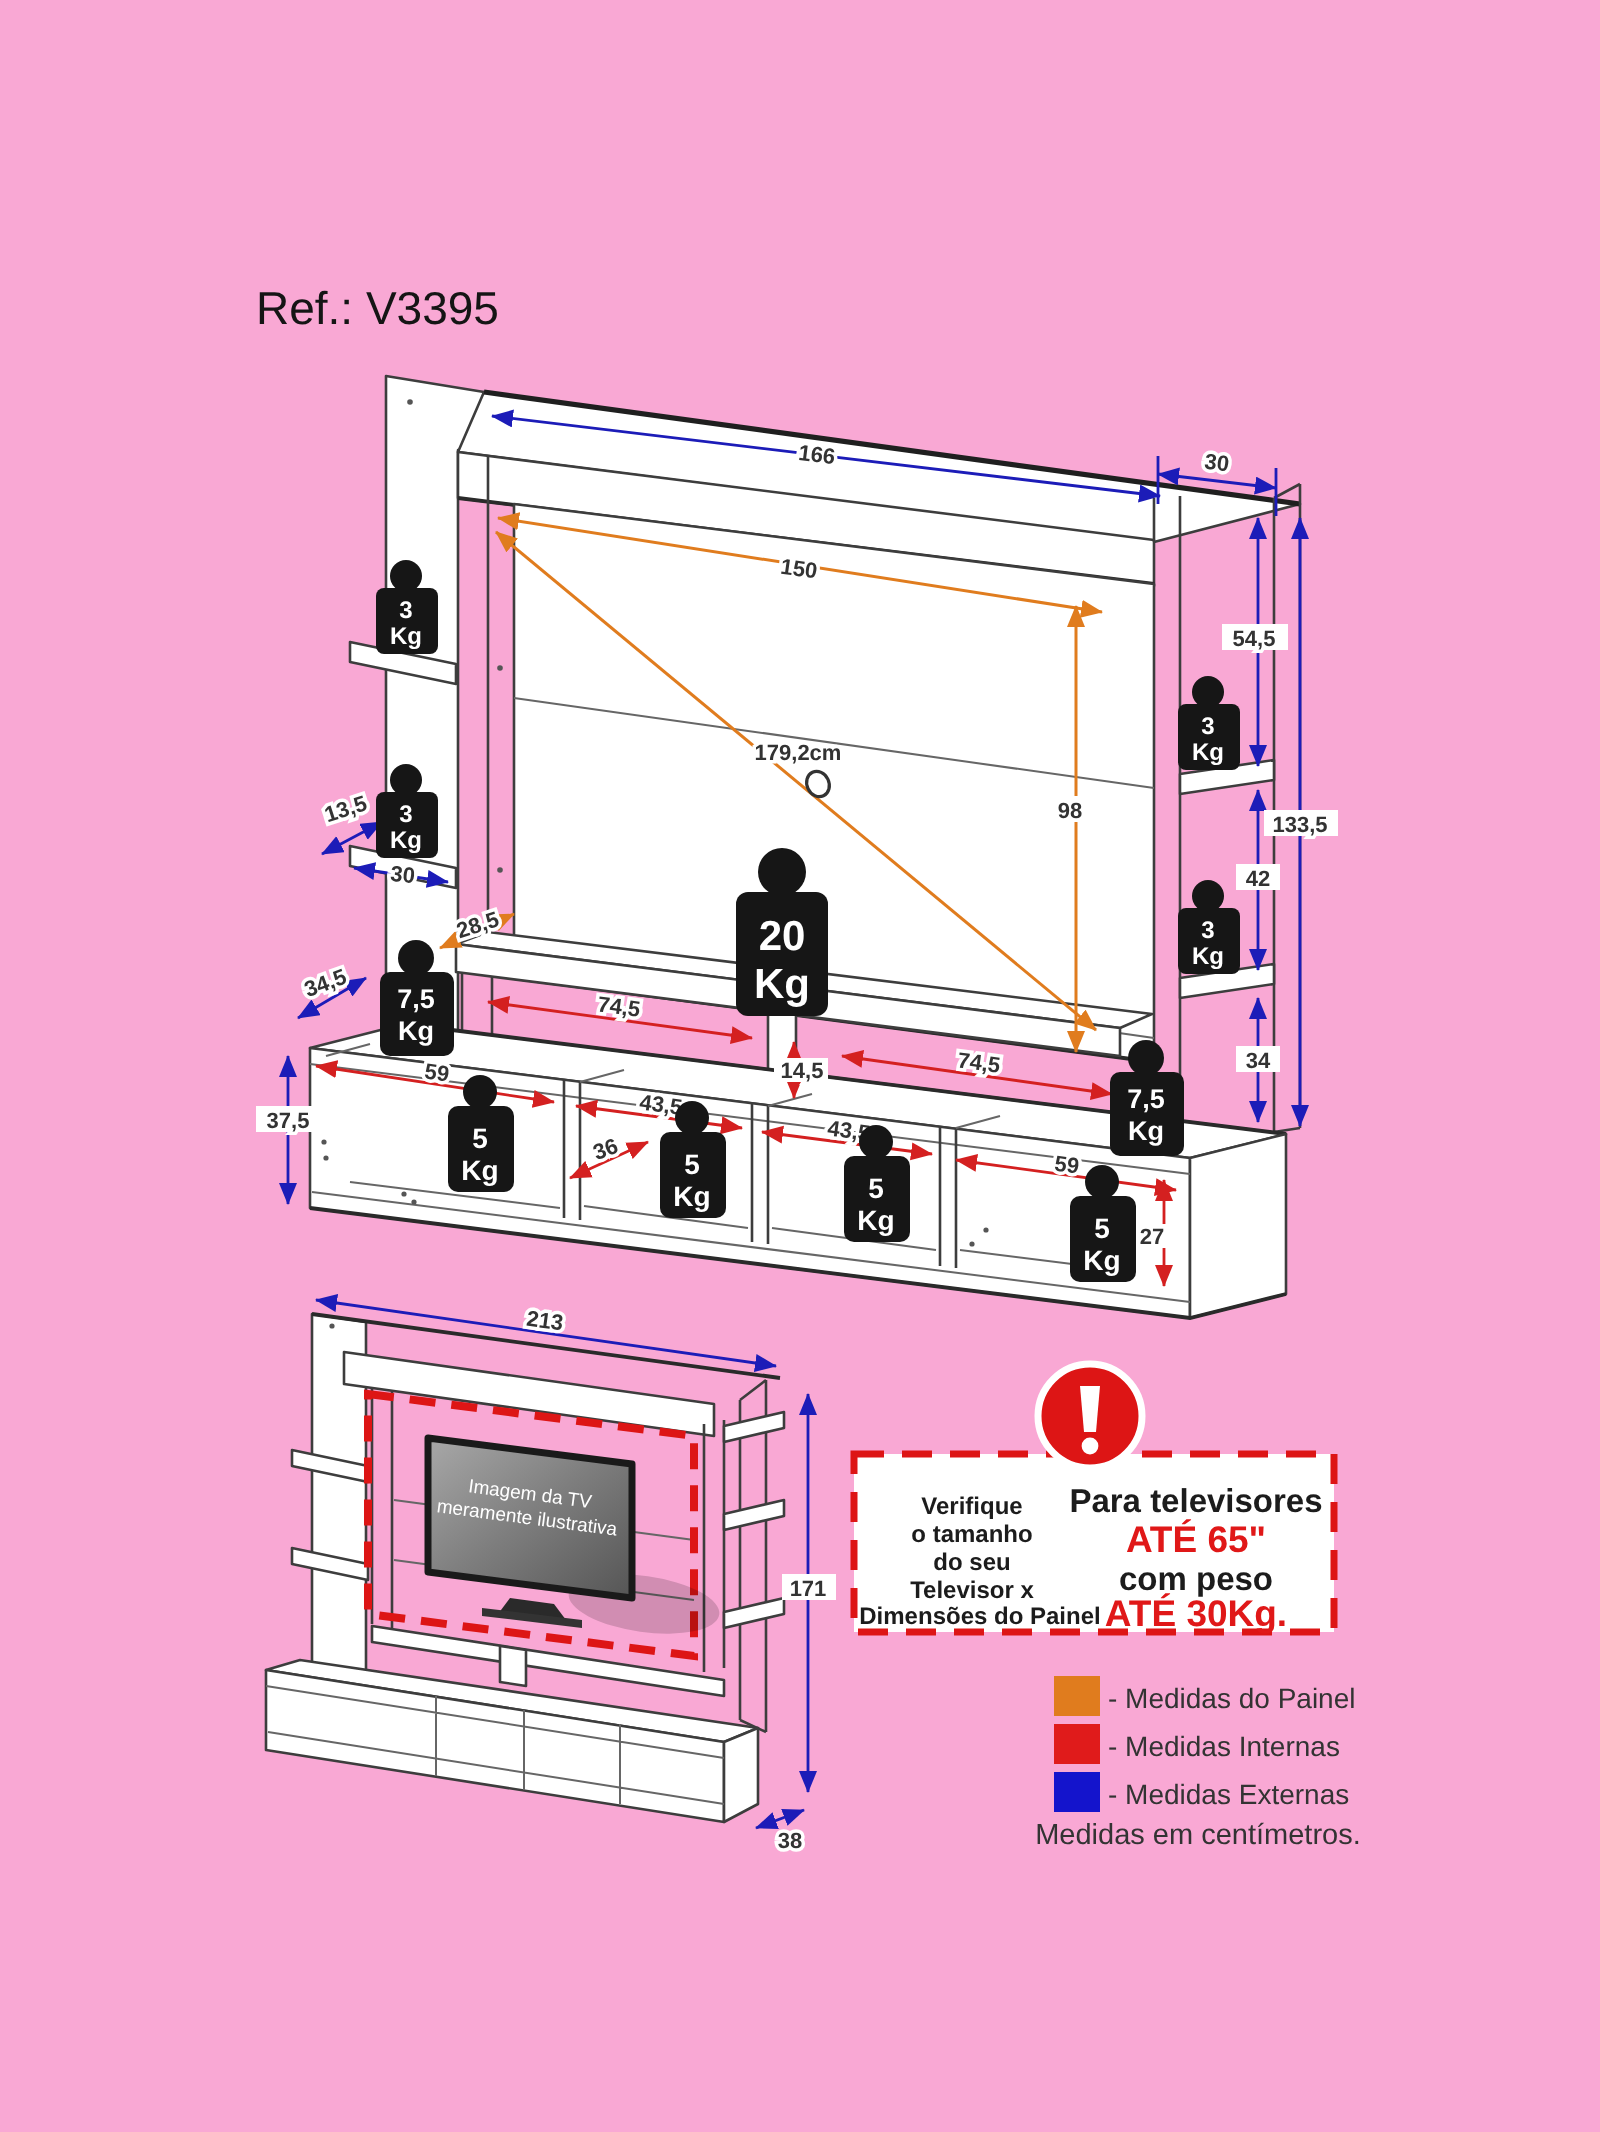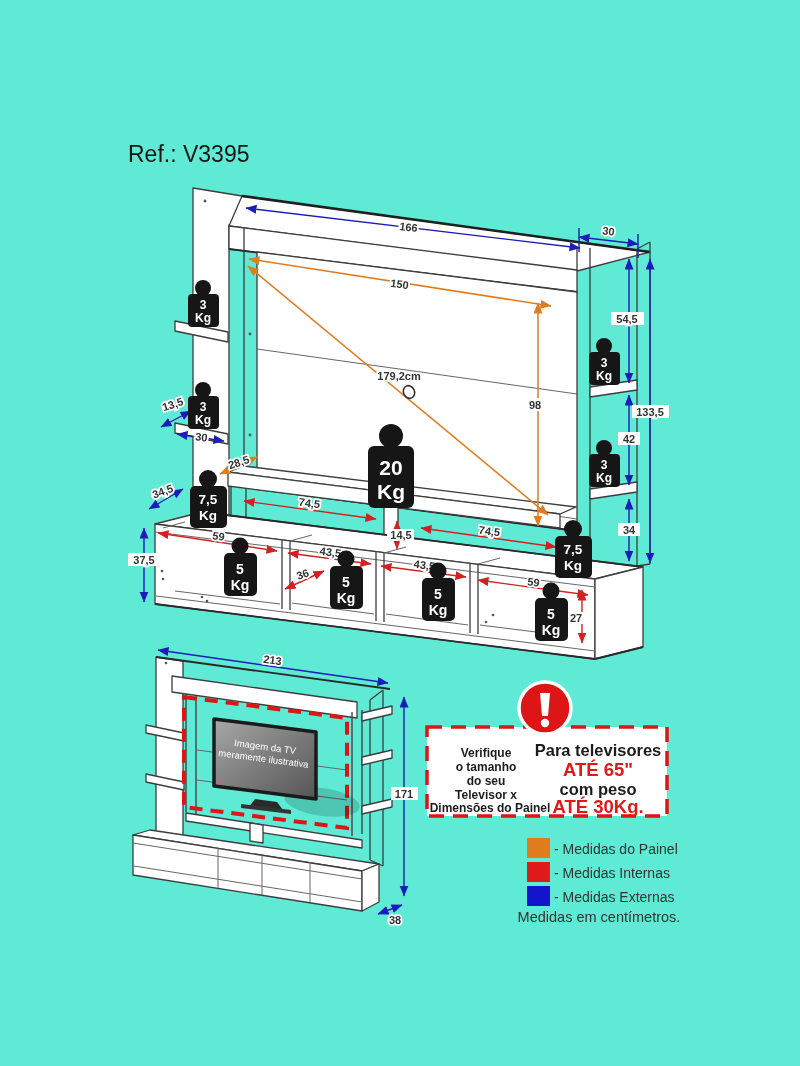--- a/index.html
+++ b/index.html
@@ -1,16 +1,16 @@
 <!DOCTYPE html>
 <html><head>
 <meta charset="utf-8">
 <style>
   html,body{margin:0;padding:0;background:#ffffff;}
-  .page{width:800px;height:1066px;position:relative;background:#5eead4;margin:0 auto;
+  .page{width:800px;height:1066px;position:relative;background:#f9a8d4;margin:0 auto;
         font-family:"Liberation Sans", sans-serif;}
   svg{display:block;}
   text{font-family:"Liberation Sans", sans-serif;}
   .dimlbl{font-size:11px;fill:#333;stroke:#fff;stroke-width:3.5;paint-order:stroke;font-weight:bold;}
   .struct{stroke:#3d3d3d;stroke-width:1.3;fill:none;stroke-linejoin:round;}
   .structf{stroke:#3d3d3d;stroke-width:1.3;fill:#ffffff;stroke-linejoin:round;}
   .bold{stroke:#1f1f1f;stroke-width:2.6;fill:none;}
   .semib{stroke:#2a2a2a;stroke-width:1.9;fill:none;}
   .thin{stroke:#666;stroke-width:1;fill:none;}
   .dimb{stroke:#1c1cb8;stroke-width:1.4;fill:none;}

